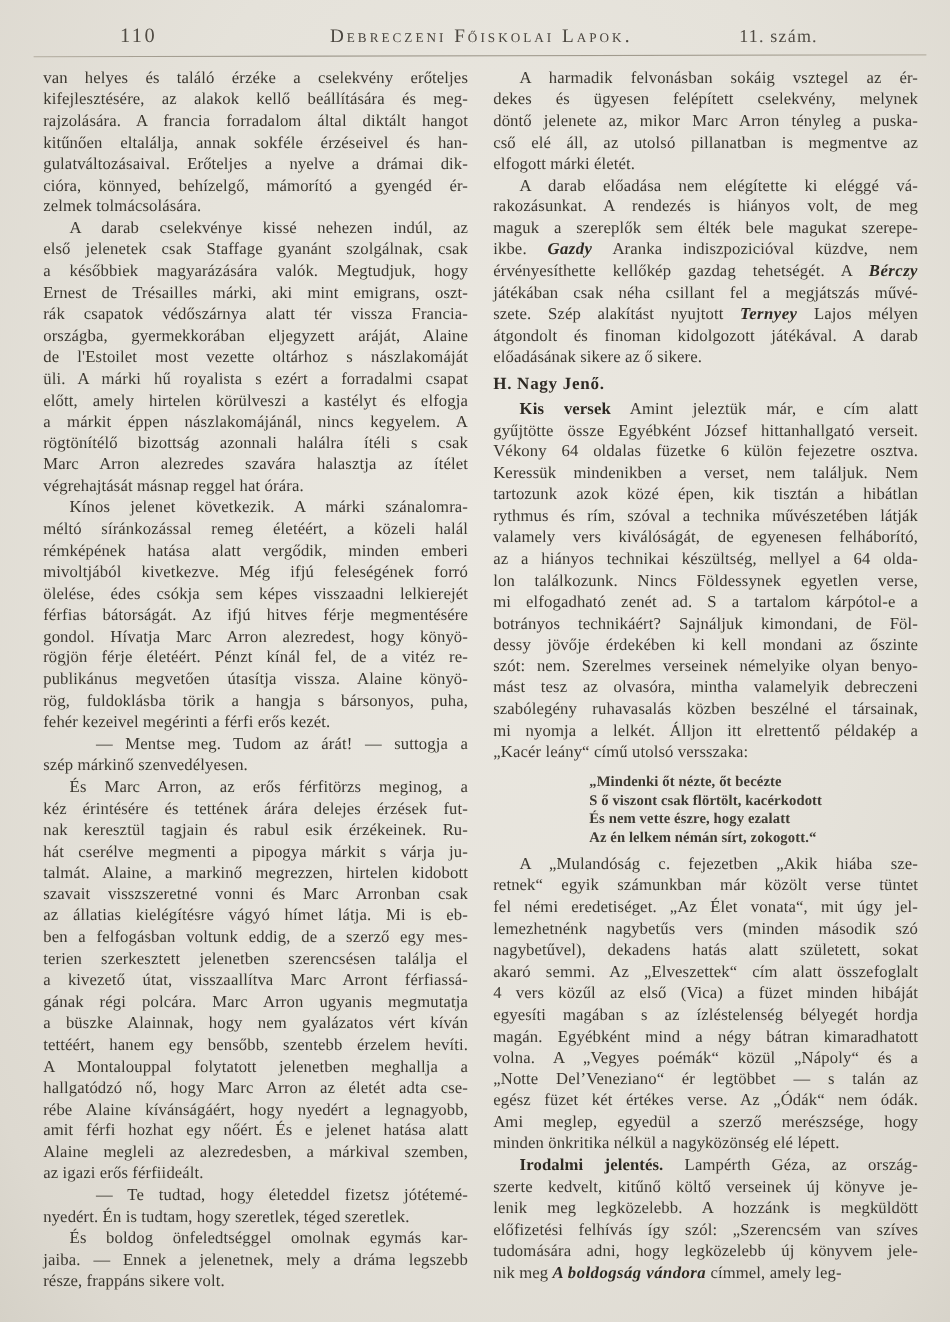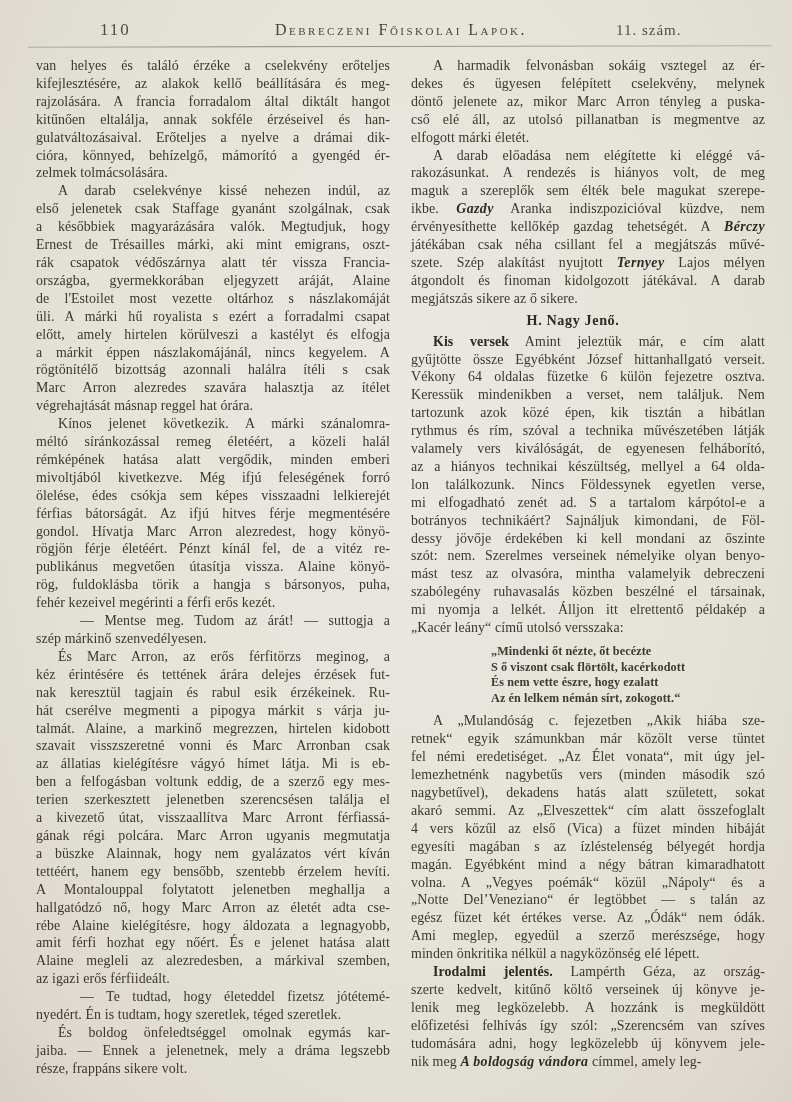--- a/index.html
+++ b/index.html
@@ -44,21 +44,21 @@
   .p i{letter-spacing:0.4px;}
   .verse{
     margin:7px 0 6px 80px;
     font-size:12.2px;line-height:15.6px;font-weight:bold;color:#3e3a32;
   }
   .verse .line{text-align:left;text-align-last:auto;}
   .sig{
     margin:4px 0 3px;text-align:right;padding-right:30px;
     font-weight:bold;font-size:14.2px;letter-spacing:0.6px;color:#2e2a23;
   }
-  .sig .line{text-align:center;text-align-last:auto;}
+  .sig .line{text-align:left;text-align-last:auto;}
 </style>
 </head>
 <body>
 
 <div class="page">
   <header class="page-header">
     <span class="page-num">110</span>
     <span class="journal">Debreczeni Főiskolai Lapok.</span>
     <span class="issue">11. szám.</span>
   </header>
@@ -115,21 +115,21 @@
           <div class="line">szavait visszszeretné vonni és Marc Arronban csak</div>
           <div class="line">az állatias kielégítésre vágyó hímet látja. Mi is eb-</div>
           <div class="line">ben a felfogásban voltunk eddig, de a szerző egy mes-</div>
           <div class="line">terien szerkesztett jelenetben szerencsésen találja el</div>
           <div class="line">a kivezető útat, visszaallítva Marc Arront férfiassá-</div>
           <div class="line">gának régi polcára. Marc Arron ugyanis megmutatja</div>
           <div class="line">a büszke Alainnak, hogy nem gyalázatos vért kíván</div>
           <div class="line">tettéért, hanem egy bensőbb, szentebb érzelem hevíti.</div>
           <div class="line">A Montalouppal folytatott jelenetben meghallja a</div>
           <div class="line">hallgatódzó nő, hogy Marc Arron az életét adta cse-</div>
-          <div class="line">rébe Alaine kielégítésre, hogy áldozata a legnagyobb,</div>
+          <div class="line">rébe Alaine kívánságáért, hogy nyedért a legnagyobb,</div>
           <div class="line">amit férfi hozhat egy nőért. És e jelenet hatása alatt</div>
           <div class="line">Alaine megleli az alezredesben, a márkival szemben,</div>
           <div class="line last">az igazi erős férfiideált.</div>
         </div>
         <div class="p ind2">
           <div class="line">— Te tudtad, hogy életeddel fizetsz jótétemé-</div>
           <div class="line last">nyedért. Én is tudtam, hogy szeretlek, téged szeretlek.</div>
         </div>
         <div class="p ind1">
           <div class="line">És boldog önfeledtséggel omolnak egymás kar-</div>
@@ -147,21 +147,21 @@
         </div>
         <div class="p ind1">
           <div class="line">A darab előadása nem elégítette ki eléggé vá-</div>
           <div class="line">rakozásunkat. A rendezés is hiányos volt, de meg</div>
           <div class="line">maguk a szereplők sem élték bele magukat szerepe-</div>
           <div class="line">ikbe. <b><i>Gazdy</i></b> Aranka indiszpozicióval küzdve, nem</div>
           <div class="line">érvényesíthette kellőkép gazdag tehetségét. A <b><i>Bérczy</i></b></div>
           <div class="line">játékában csak néha csillant fel a megjátszás művé-</div>
           <div class="line">szete. Szép alakítást nyujtott <b><i>Ternyey</i></b> Lajos mélyen</div>
           <div class="line">átgondolt és finoman kidolgozott játékával. A darab</div>
-          <div class="line last">megjátszás sikere az ő sikere.</div>
+          <div class="line last">előadásának sikere az ő sikere.</div>
         </div>
         <div class="sig">
           <div class="line last">H. Nagy Jenő.</div>
         </div>
         <div class="p ind1">
           <div class="line"><b>Kis versek</b>  Amint jeleztük már, e cím alatt</div>
           <div class="line">gyűjtötte össze Egyébként József hittanhallgató verseit.</div>
           <div class="line">Vékony 64 oldalas füzetke 6 külön fejezetre osztva.</div>
           <div class="line">Keressük mindenikben a verset, nem találjuk. Nem</div>
           <div class="line">tartozunk azok közé épen, kik tisztán a hibátlan</div>

